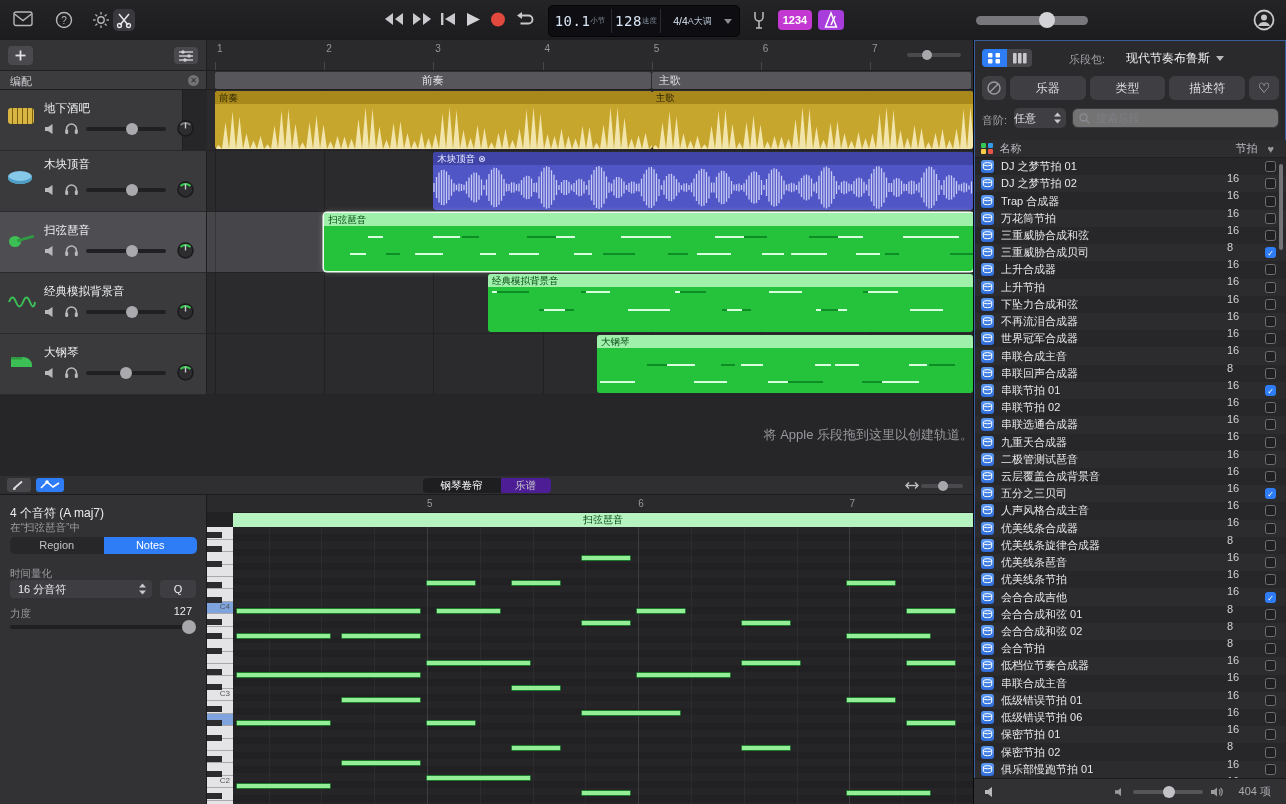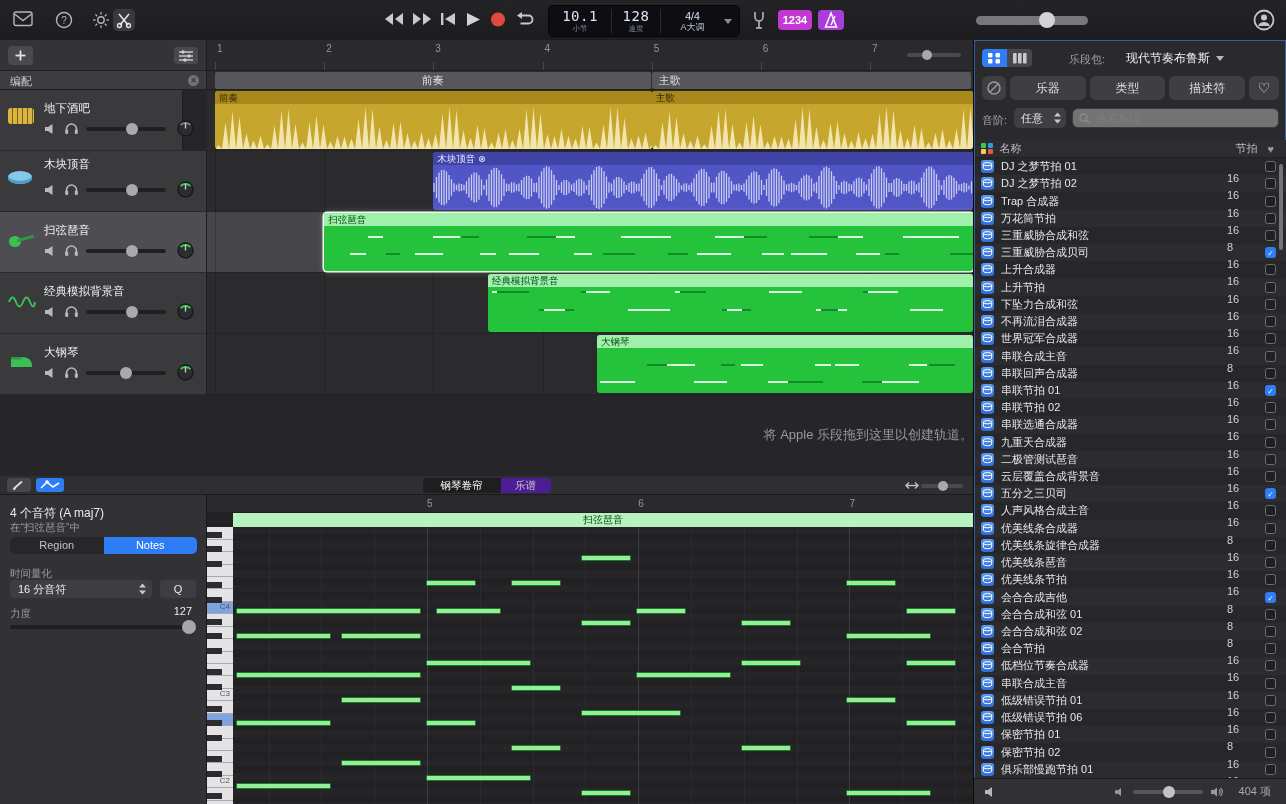--- a/index.html
+++ b/index.html
@@ -5,21 +5,21 @@
   html,body{margin:0;padding:0;background:#000;}
   body{font-family:"Liberation Sans","DejaVu Sans",sans-serif;-webkit-font-smoothing:antialiased;}
   .app{position:relative;width:1286px;height:804px;background:#161618;overflow:hidden;color:#ddd;font-size:12px;}
   svg{display:block}
 
   
   #toolbar{position:absolute;left:0;top:0;width:1286px;height:40px;background:linear-gradient(#242427,#1c1c1f);border-bottom:1px solid #000;}
   .tbicon{position:absolute;top:11px;}
   .tbtn{position:absolute;top:11px;width:24px;height:18px;}
   #lcd{position:absolute;left:548px;top:5px;width:190px;height:30px;background:#0e0e12;border:1px solid #050507;border-radius:5px;display:flex;align-items:stretch;}
-  .lcd-sec{display:flex;flex-direction:column;align-items:center;justify-content:center;}
+  .lcd-sec{display:flex;flex-direction:row;align-items:center;justify-content:center;}
   .lcd-big{font-family:"DejaVu Sans Mono",monospace;font-size:14px;color:#d9e5f5;letter-spacing:.5px;line-height:15px;}
   .lcd-label{font-size:7.5px;color:#7e8899;}
   .lcd-div{width:1px;background:#2b2b33;margin:3px 0;}
   #countin{position:absolute;left:778px;top:10px;width:34px;height:20px;background:#c438d2;border-radius:4px;color:#fff;font-size:11px;font-weight:bold;text-align:center;line-height:20px;}
   #metro{position:absolute;left:818px;top:10px;width:26px;height:20px;background:#a83ddb;border-radius:4px;}
   #master{position:absolute;left:976px;top:16px;width:112px;height:9px;background:#77777c;border-radius:5px;}
   #master .thumb{position:absolute;left:63px;top:-4px;width:16px;height:16px;background:#d3d3d7;border-radius:50%;}
   #personicon{position:absolute;left:1253px;top:9px;width:22px;height:22px;}
 
   
@@ -81,21 +81,21 @@
   
   #loops{position:absolute;left:973px;top:40px;width:313px;height:764px;background:#2a2a2d;border-left:1px solid #0a0a0a;box-sizing:border-box;box-shadow:inset 0 0 0 1px rgba(70,135,250,.55);}
   #viewbtns{position:absolute;left:8px;top:9px;display:flex;}
   #btn-grid{width:25px;height:18px;background:#2e7cf6;border-radius:4px 0 0 4px;}
   #btn-col{width:25px;height:18px;background:#48484c;border-radius:0 4px 4px 0;}
   #packlabel{position:absolute;left:95px;top:12px;font-size:11px;color:#a2a2a7;}
   #packval{position:absolute;left:152px;top:10px;font-size:12px;color:#ededf0;display:flex;align-items:center;gap:6px;}
   #filterrow{position:absolute;left:8px;top:36px;width:297px;height:24px;display:flex;gap:4px;}
   .fbtn{background:#3f3f43;border-radius:6px;height:24px;font-size:12px;line-height:24px;text-align:center;color:#dfdfe3;}
   #scalelabel{position:absolute;left:8px;top:73px;font-size:11px;color:#a2a2a7;}
-  #scaledrop{position:absolute;left:40px;top:68px;width:52px;height:20px;background:#3f3f43;border-radius:5px;font-size:11px;line-height:20px;color:#ececef;padding-left:7px;box-sizing:border-box;}
+  #scaledrop{position:absolute;left:40px;top:68px;width:52px;height:20px;background:#3f3f43;border-radius:5px;font-size:11px;line-height:20px;color:#ececef;box-sizing:border-box;}
   #searchbox{position:absolute;left:98px;top:68px;width:207px;height:20px;background:#737373;border:1px solid #3a3a3e;border-radius:6px;display:flex;align-items:center;box-sizing:border-box;padding:0 6px;gap:4px;}
   #searchbox input{flex:1;background:transparent;border:none;outline:none;color:#d8d8dc;font-size:11px;font-family:inherit;min-width:0;}
   #searchbox input::placeholder{color:#7e7e84;}
   #loophead{position:absolute;left:1px;top:100px;width:311px;height:18px;background:#2d2d30;border-bottom:1px solid #202023;box-sizing:border-box;display:flex;align-items:center;font-size:11px;color:#bcbcc1;}
   #looplist{position:absolute;left:1px;top:118px;width:311px;height:620px;overflow:hidden;}
   .lrow{display:flex;align-items:center;height:17.22px;padding-right:10px;box-sizing:border-box;background:#27272a;}
   .lrow.alt{background:#2c2c2f;}
   .licon{width:13px;height:13px;border-radius:3px;background:linear-gradient(#5b9af2,#2f6bd8);margin:0 7px 0 6px;flex:none;}
   .lname{flex:1;font-size:11px;color:#e8e8ec;white-space:nowrap;overflow:hidden;}
   .lbeats{width:26px;text-align:left;font-size:11px;color:#d2d2d6;margin-right:12px;flex:none;margin-top:23px;}

